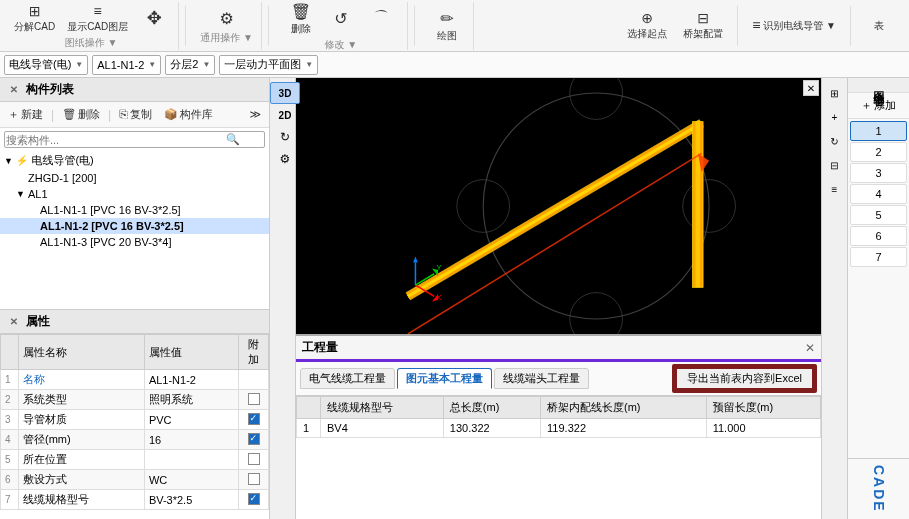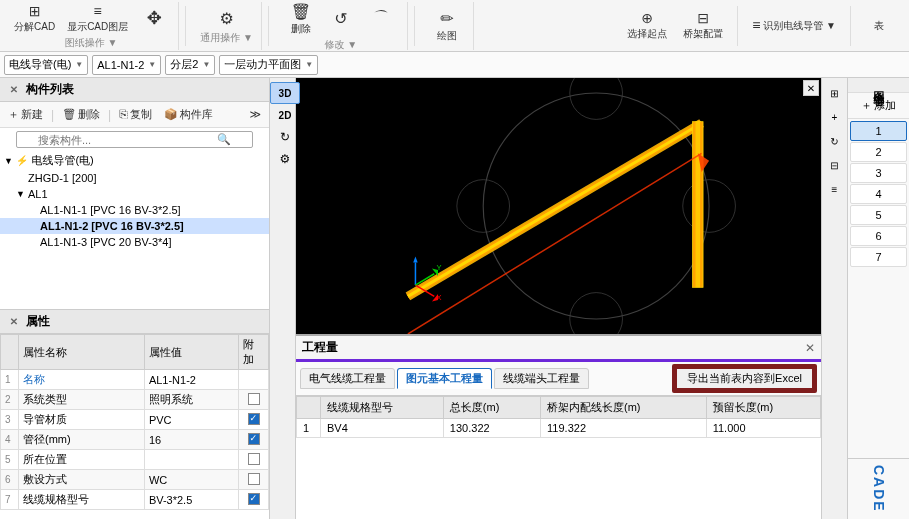--- a/index.html
+++ b/index.html
@@ -116,22 +116,22 @@
       padding: 2px 4px;
       border-radius: 2px;
       font-size: 11px;
       color: #333;
     }
     .search-box {
       display: flex;
       align-items: center;
       border: 1px solid #aaa;
       border-radius: 2px;
-      padding: 1px 21px;
-      margin: 3px 16px;
+      padding: 1px 1px;
+      margin: 3px 4px;
       background: white;
     }
     .search-box input {
       border: none;
       outline: none;
       font-size: 11px;
       width: 100%;
       background: transparent;
     }
     .tree-content {
@@ -435,21 +435,21 @@
         <span class="close-btn">✕</span>
         <span class="panel-title-txt">属性</span>
       </div>
       <div style="overflow-y:auto; flex:1;">
         <table class="props-table">
           <thead>
             <tr>
               <th style="width:18px;"></th>
               <th>属性名称</th>
               <th>属性值</th>
-              <th style="width:30px;">附加</th>
+              <th style="width:30px;text-align:center;">附加</th>
             </tr>
           </thead>
           <tbody>
             <tr>
               <td class="row-num">1</td>
               <td class="row-name" style="color:#1a6bc0;">名称</td>
               <td>AL1-N1-2</td>
               <td class="checkbox-cell"></td>
             </tr>
             <tr>

